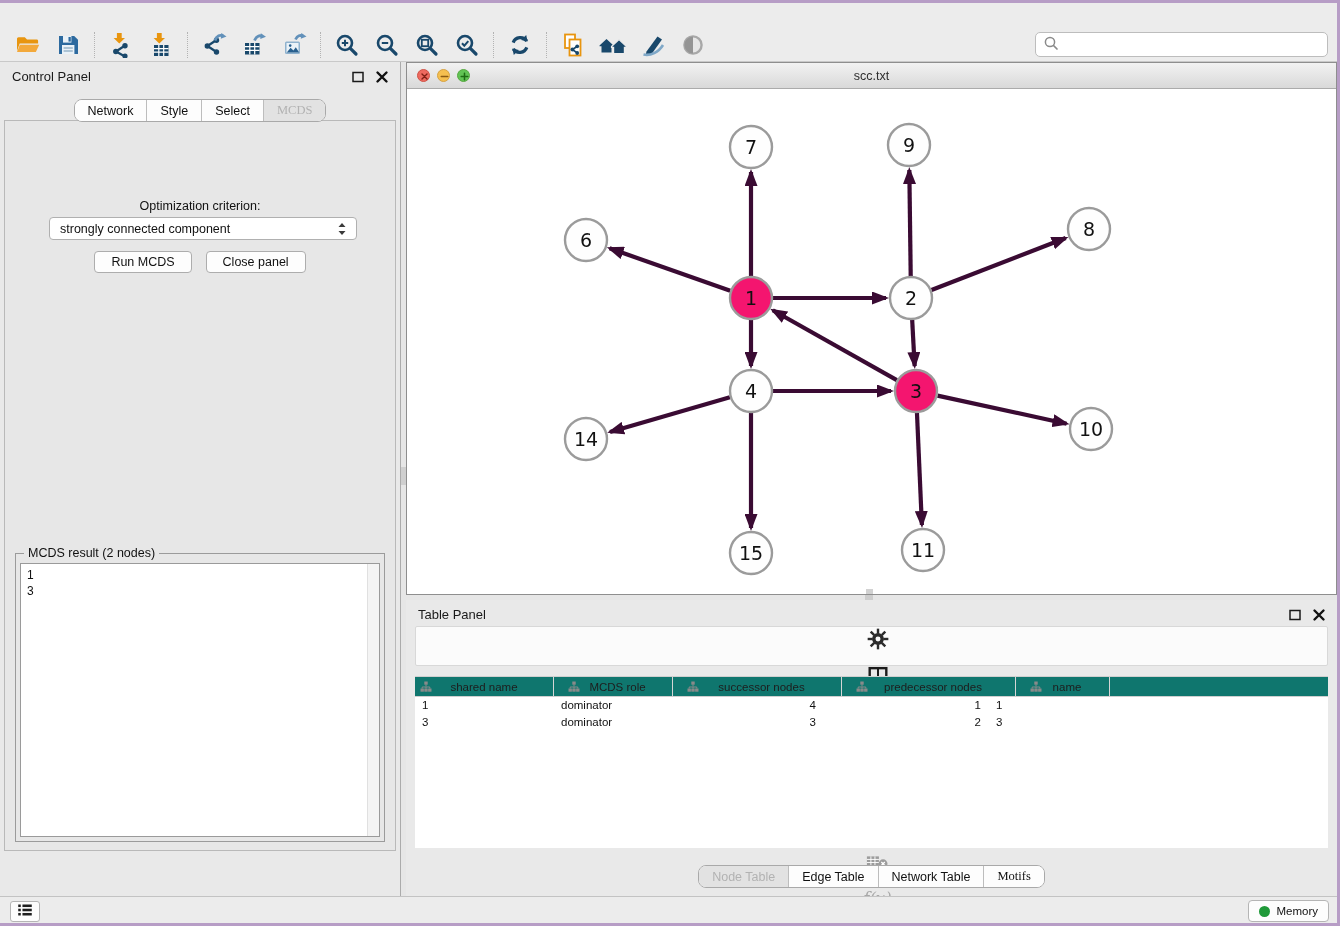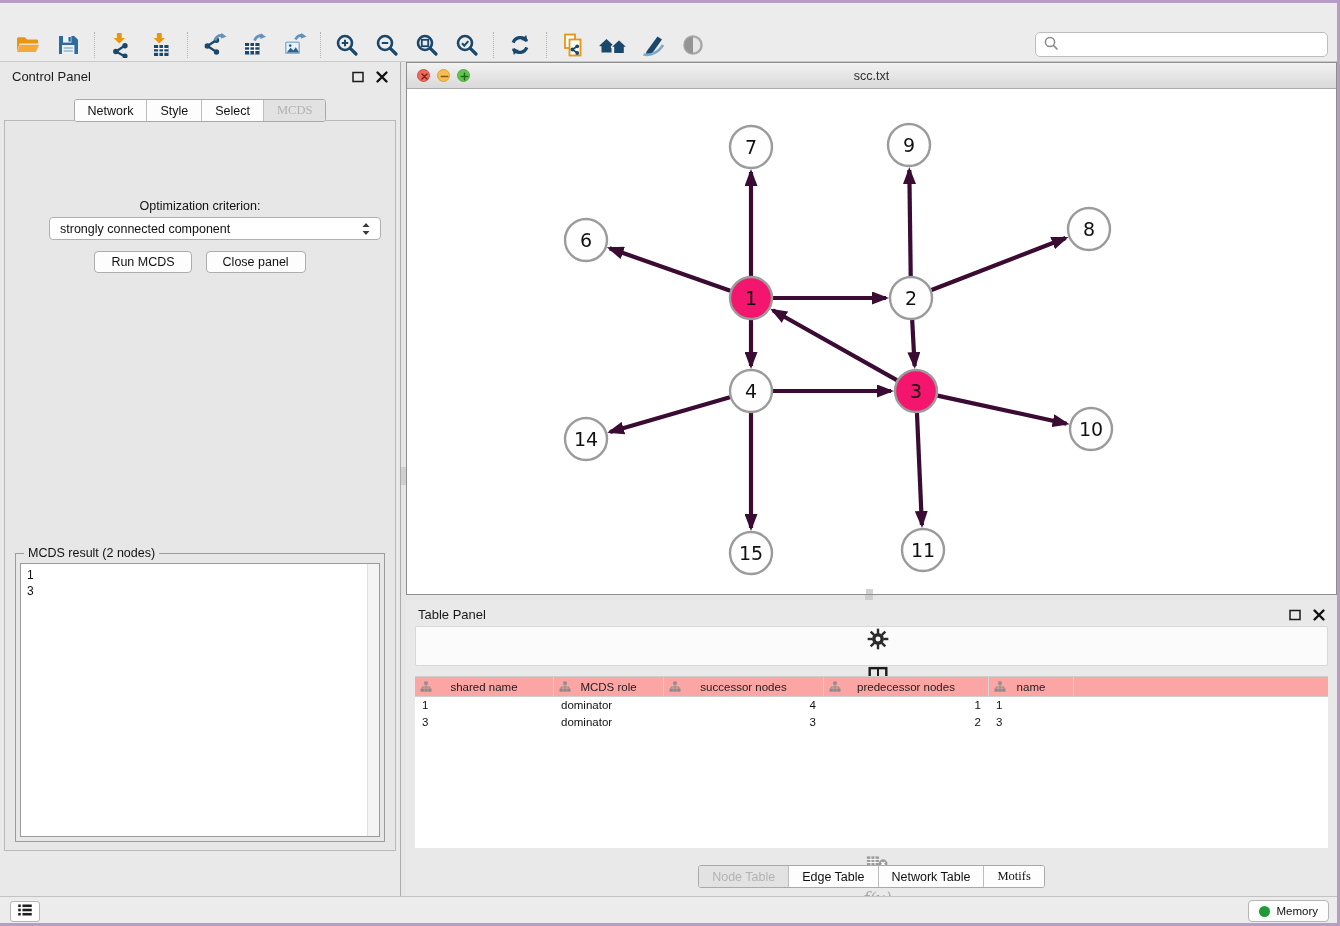--- a/index.html
+++ b/index.html
@@ -29,27 +29,27 @@
 
   
   .control-panel { position:absolute; left:0; top:59px; width:400px; height:834px; background:#E9E9E9; }
   .panel-head { position:absolute; left:0; top:3px; width:100%; height:24px; }
   .panel-head .ptitle { position:absolute; left:12px; top:4px; font-size:13px; color:#1a1a1a; }
   .panel-icons { position:absolute; right:10px; top:4px; display:flex; gap:8px; }
   .panel-icons .pibtn { width:16px; height:16px; border:none; background:transparent; cursor:pointer; padding:0; }
   .cp-content { position:absolute; left:4px; right:4px; top:58px; bottom:45px;
     background:#E7E7E7; border:1px solid #B9B9B9; }
   .segbar { position:absolute; top:37px; left:0; width:100%; display:flex; justify-content:center; z-index:3; }
-  .seggroup { display:flex; border:1px solid #A9A9A9; border-radius:3px; overflow:hidden; background:#fff; }
+  .seggroup { display:flex; border:1px solid #A9A9A9; border-radius:8px; overflow:hidden; background:#fff; }
   .seg { border:none; background:#FDFDFD; font-size:12.5px; color:#111; padding:3px 13px; height:21px;
     cursor:pointer; border-right:1px solid #BDBDBD; white-space:nowrap; }
   .seg:last-child { border-right:none;font-family:Liberation Serif, serif; }
   .seg.selected { background:#E2E2E2; color:#B2B2B2; }
   .crit-label { position:absolute; left:0; width:100%; top:78px; text-align:center; font-size:12.5px; color:#111; }
-  .dropdown { position:absolute; left:44px; top:96px; width:332px; height:23px; background:#fff;
+  .dropdown { position:absolute; left:44px; top:96px; width:308px; height:23px; background:#fff;
     border:1px solid #B0B0B0; border-radius:4px; font-size:12.5px; color:#111;
     display:flex; align-items:center; padding-left:10px; cursor:pointer; }
   .dropdown .chev { position:absolute; right:6px; top:2px; }
   .cp-buttons { position:absolute; left:0; top:130px; width:100%; display:flex; justify-content:center; gap:14px; }
   .pushbtn { background:#FDFDFD; border:1px solid #ADADAD; border-radius:4px; font-size:12.5px;
     color:#111; padding:3px 16px; height:22px; cursor:pointer; }
   .groupbox { position:absolute; left:10px; right:10px; top:432px; bottom:8px;
     border:1px solid #9B9B9B; }
   .groupbox .glabel { position:absolute; left:8px; top:-8px; background:#E7E7E7; padding:0 4px;
     font-size:12.5px; color:#111; }
@@ -83,21 +83,21 @@
 
   
   .table-panel { position:absolute; left:406px; top:597px; width:931px; height:296px; background:#E9E9E9; }
   .tp-toolbar { position:absolute; left:9px; top:26px; width:913px; height:40px; background:#FBFBFB;
     border:1px solid #D8D8D8; border-radius:2px; display:flex; align-items:center; gap:13px; padding-left:12px;flex-direction:column; }
   .tp-btn { width:26px; height:26px; border:none; background:transparent; display:flex; align-items:center;
     justify-content:center; cursor:pointer; padding:0; }
   .tp-btn svg { display:block; }
   .tablebox { position:absolute; left:9px; top:76px; width:913px; height:172px; background:#fff;
     border-top:1px solid #CFCFCF; }
-  .thead { display:flex; height:20px; background:#fca5a5; border-bottom:1px solid #CFCFCF; }
+  .thead { display:flex; height:20px; background:#0f766e; border-bottom:1px solid #CFCFCF;gap:9px; }
   .th { display:flex; align-items:center; justify-content:center; gap:5px; font-size:11.5px; color:#1d1d1d;
     border-right:1px solid #D5D5D5; position:relative; cursor:pointer; }
   .th .hicon { position:absolute; left:5px; top:4px; }
   .trow { display:flex; height:17px; font-size:11.5px; color:#111; }
   .td { padding-top:2px; overflow:hidden; white-space:nowrap; }
   .td.al { padding-left:7px; text-align:left; }
   .td.ar { padding-right:8px; text-align:right; }
   .c0 { width:139px; } .c1 { width:110px; } .c2 { width:160px; } .c3 { width:165px; } .c4 { width:85px; }
   .tp-tabs { position:absolute; left:0; width:100%; top:265px; display:flex; justify-content:center; }
 

